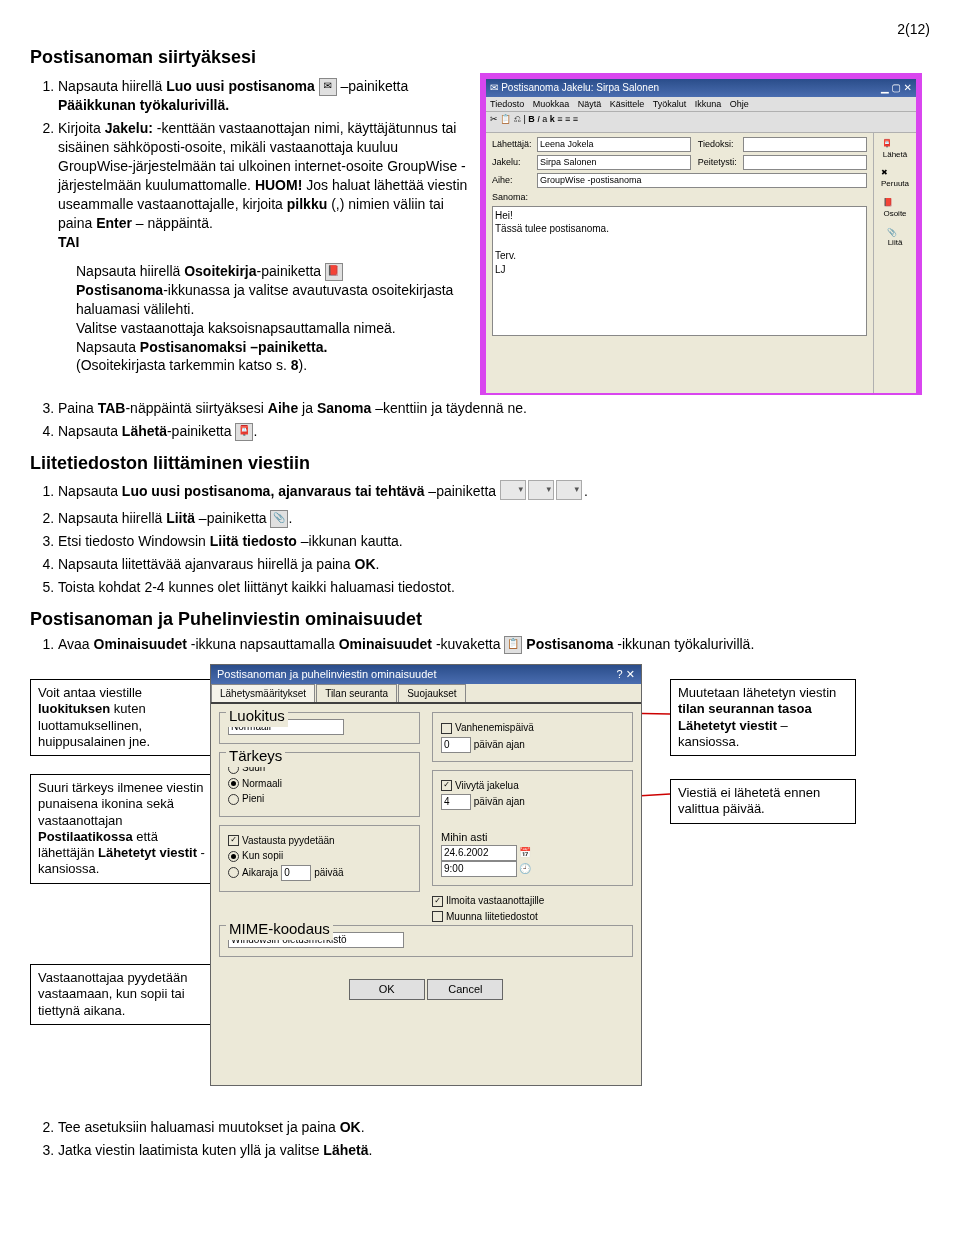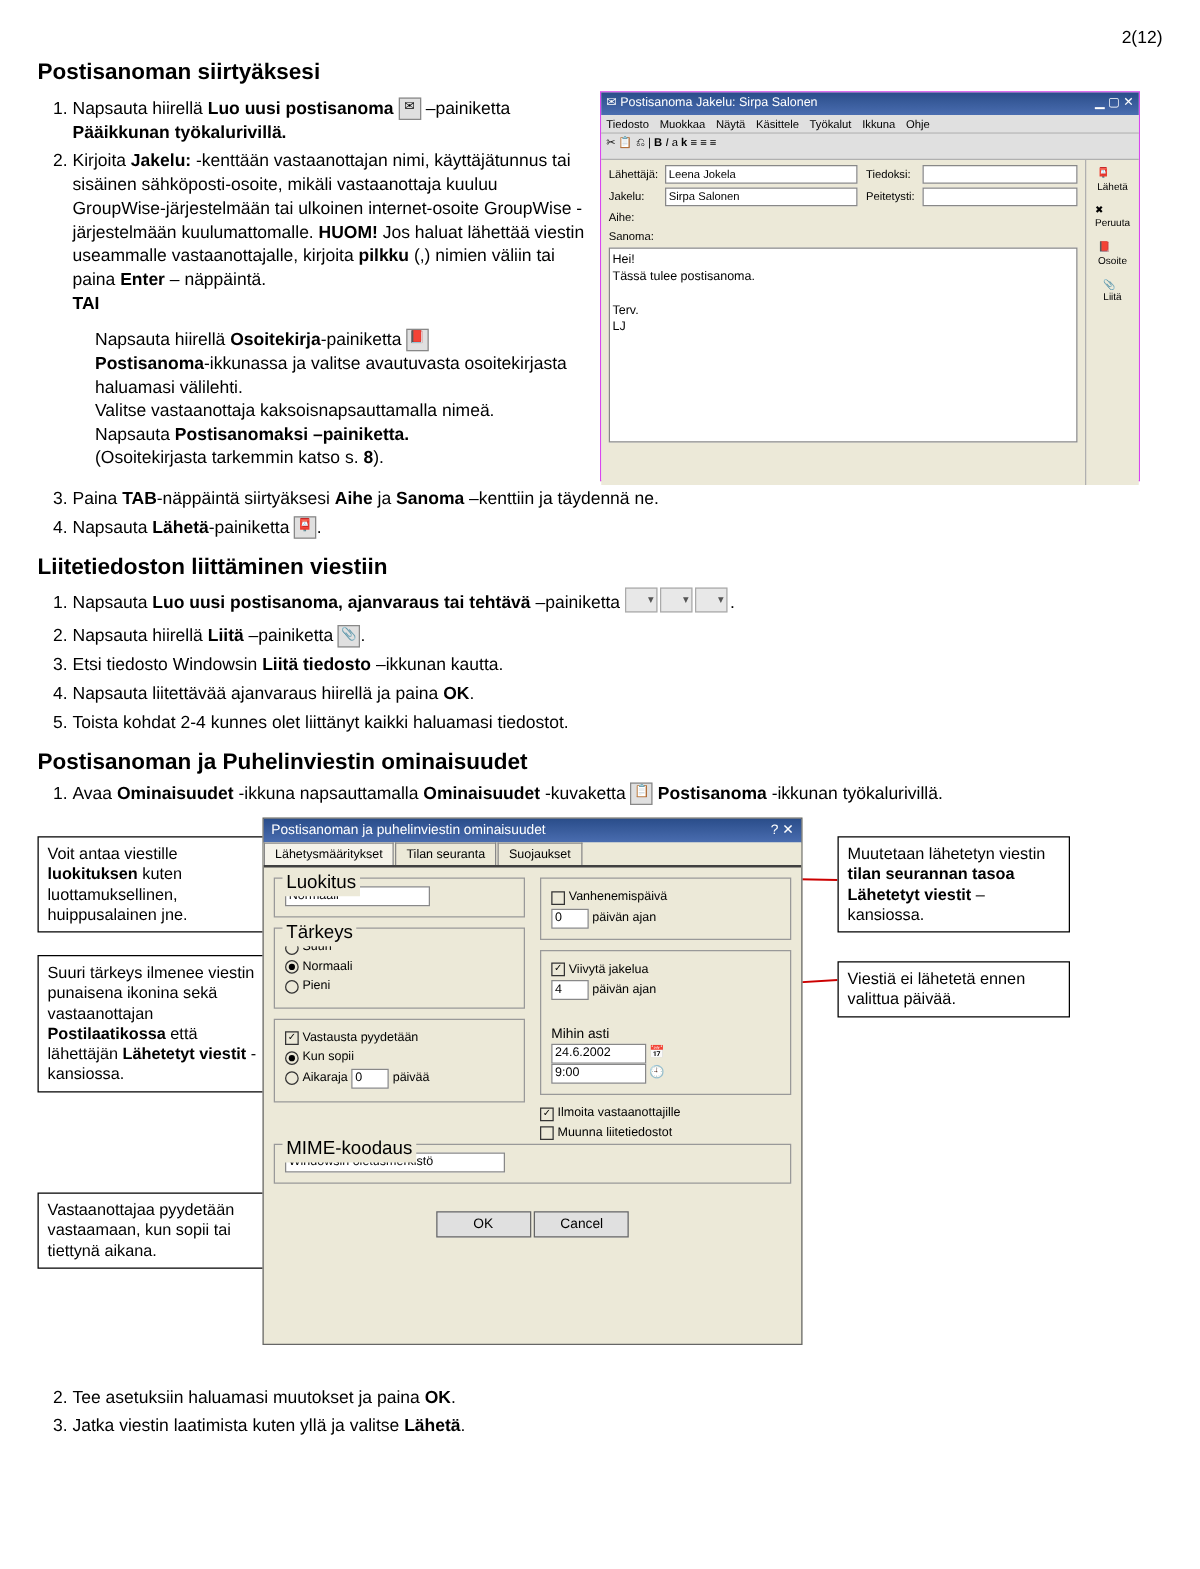--- a/index.html
+++ b/index.html
@@ -39,21 +39,21 @@
     gap: 10px;
   }
   .left-col {
     flex: 1;
     max-width: 440px;
   }
   .screenshot-mail {
     width: 430px;
     height: 310px;
     background: #e8e8e8;
-    border: 1px solid #d946ef;
+    border: 6px solid #d946ef;
     position: relative;
     font-size: 9px;
     color: #000;
   }
   .mail-title {
     background: linear-gradient(#2a4d8a,#4a6db0);
     color: #fff;
     padding: 2px 4px;
     font-size: 10px;
     display:flex; justify-content:space-between;
@@ -73,21 +73,21 @@
   }
   .mail-body {
     display:flex;
     height: calc(100% - 50px);
   }
   .mail-fields { flex:1; padding:4px 6px; background:#ece9d8;}
   .mail-side { width:42px; background:#ece9d8; border-left:1px solid #b0b0b0; display:flex; flex-direction:column; align-items:center; gap:8px; padding-top:6px; font-size:8px;}
   .mail-row { display:flex; align-items:center; margin-bottom:3px; gap:3px;}
   .mail-row label { width:42px; }
   .mail-row .inp { flex:1; height:13px; background:#fff; border:1px solid #888; font-size:9px; padding:0 2px;}
-  .mail-area { width:100%; height:156px; background:#fff; border:1px solid #888; font-size:10px; padding:2px; box-sizing:border-box;}
+  .mail-area { width:100%; height:130px; background:#fff; border:1px solid #888; font-size:10px; padding:2px; box-sizing:border-box;}
   .icon-inline {
     display:inline-block;
     width:16px; height:16px;
     background:#e0e0e0;
     border:1px solid #888;
     vertical-align:middle;
     font-size:10px; text-align:center; line-height:14px;
   }
   .icon-strip { display:inline-block; vertical-align:middle;}
   .icon-strip .itm{
@@ -197,20 +197,21 @@
             <div class="inp" style="flex:0.8"></div>
           </div>
         <div class="mail-row">
             <label>Jakelu:</label>
             <div class="inp">Sirpa Salonen</div>
             <label style="width:42px;margin-left:4px;">Peitetysti:</label>
             <div class="inp" style="flex:0.8"></div>
           </div>
         <div class="mail-row">
             <label>Aihe:</label>
+            <div class="inp">GroupWise -postisanoma</div>
           </div>
         <div class="mail-row">
             <label>Sanoma:</label>
           </div>
         <div class="mail-area" style="white-space:pre-line;">Hei!
 Tässä tulee postisanoma.
 
 Terv.
 LJ</div>
       </div>

